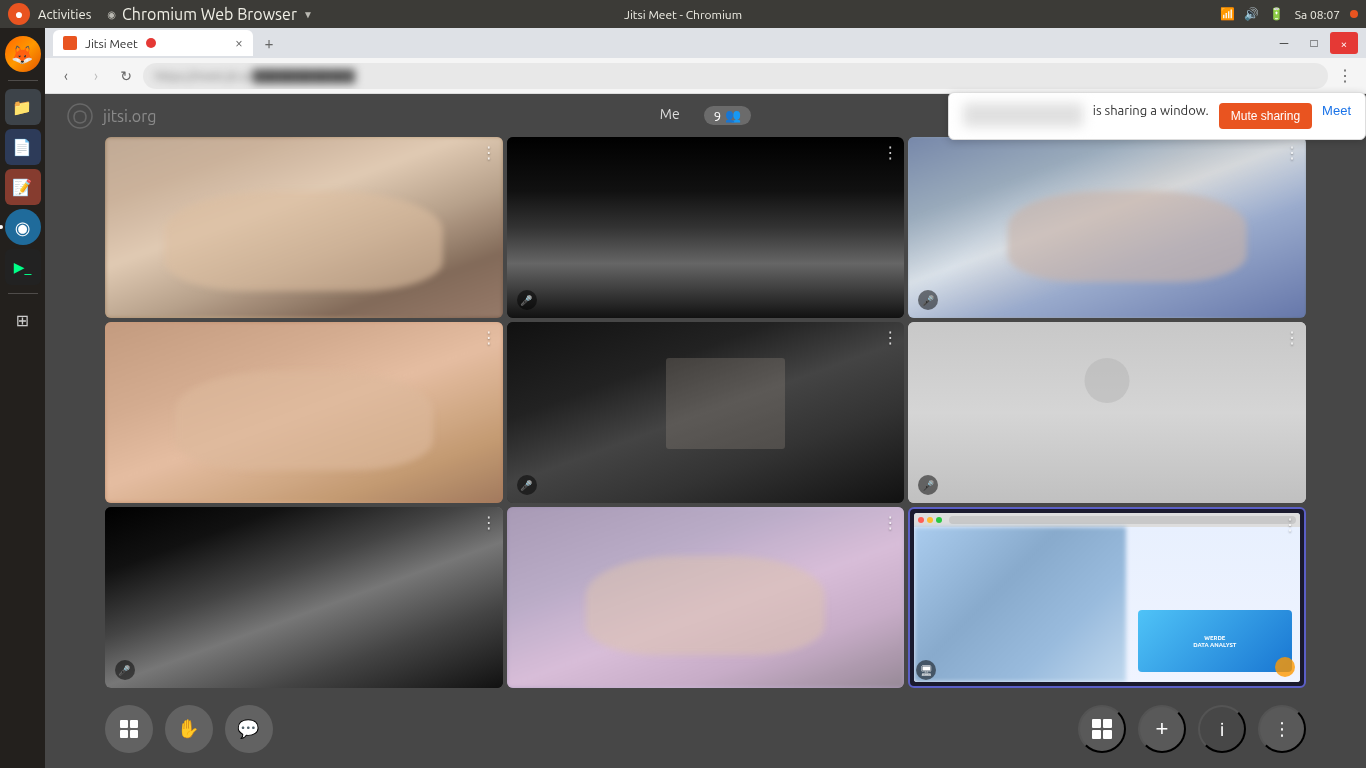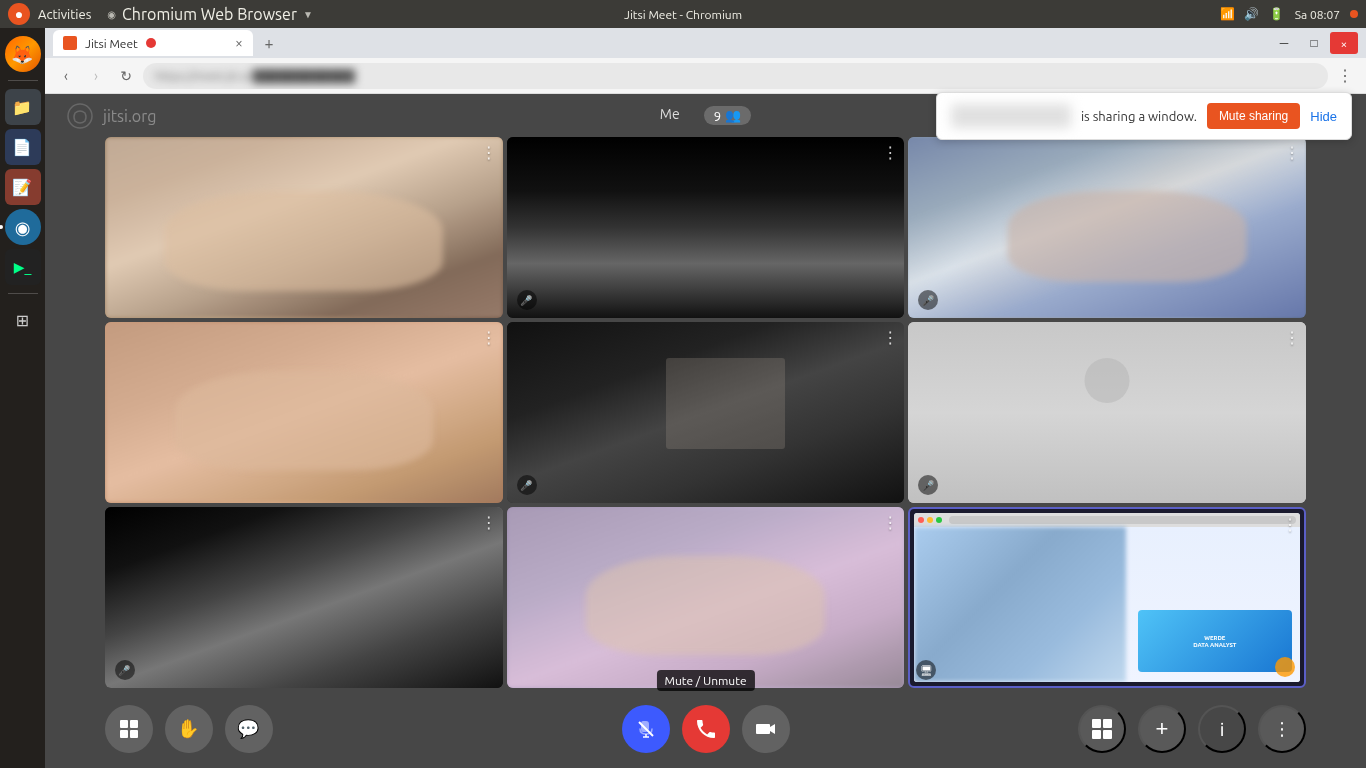--- a/index.html
+++ b/index.html
@@ -170,27 +170,27 @@
       filter: blur(4px);
     }
     .toolbar-menu {
       font-size: 16px; color: #666;
     }
 
     
     .sharing-banner {
       position: absolute;
       top: 64px;
-      right: 14px;
+      right: 0;
       background: white;
       border: 1px solid #ddd;
       border-radius: 6px;
       padding: 10px 14px;
       display: flex;
-      align-items: center;
+      align-items: flex-start;
       gap: 10px;
       font-size: 13px;
       color: #333;
       box-shadow: 0 2px 8px rgba(0,0,0,0.2);
       z-index: 100;
     }
     .sharing-preview {
       width: 120px;
       height: 24px;
       background: #e0e0e0;
@@ -595,21 +595,21 @@
     <div class="address-bar">
       <span class="address-text">https://meet.jit.si/████████████</span>
     </div>
     <div class="toolbar-btn toolbar-menu">⋮</div>
   </div>
 
   <div class="sharing-banner">
     <div class="sharing-preview" style="filter:blur(6px);"></div>
     <span>is sharing a window.</span>
     <button class="stop-sharing-btn">Mute sharing</button>
-    <button class="hide-btn">Hide</button>
+    <button class="hide-btn">Meet</button>
   </div>
 
   <div class="jitsi-app">
 
     <div class="jitsi-header">
       <div class="jitsi-logo">
         <svg width="30" height="30" viewBox="0 0 30 30">
           <circle cx="15" cy="15" r="12" fill="none" stroke="#888" stroke-width="1.5"></circle>
           <path d="M10 12 Q15 8 20 12 Q22 16 20 20 Q15 24 10 20 Q8 16 10 12Z" fill="none" stroke="#888" stroke-width="1.5"></path>
         </svg>
@@ -733,43 +733,20 @@
             <rect x="1" y="1" width="8" height="8" rx="1" fill="white"></rect>
             <rect x="11" y="1" width="8" height="8" rx="1" fill="white"></rect>
             <rect x="1" y="11" width="8" height="8" rx="1" fill="white"></rect>
             <rect x="11" y="11" width="8" height="8" rx="1" fill="white"></rect>
           </svg>
         </button>
         <button class="ctrl-btn light">✋</button>
         <button class="ctrl-btn light">💬</button>
       </div>
 
-      <div style="display:flex;gap:12px;align-items:center;position:relative;">
-        <div class="mute-tooltip">Mute / Unmute</div>
-        <button class="ctrl-btn muted">
-          <svg width="20" height="20" viewBox="0 0 20 20">
-            <path d="M10 2 L7 2 Q5 2 5 5 L5 10 Q5 13 7 13 L10 13 Q12 13 13 10 L13 5 Q13 2 10 2Z" fill="white" opacity="0.5"></path>
-            <line x1="3" y1="3" x2="17" y2="17" stroke="white" stroke-width="2"></line>
-            <path d="M4 10 Q4 15 10 15 Q16 15 16 10" fill="none" stroke="white" stroke-width="1.5" stroke-linecap="round" opacity="0.5"></path>
-            <line x1="10" y1="15" x2="10" y2="18" stroke="white" stroke-width="1.5"></line>
-            <line x1="7" y1="18" x2="13" y2="18" stroke="white" stroke-width="1.5"></line>
-          </svg>
-        </button>
-        <button class="ctrl-btn hangup">
-          <svg width="24" height="24" viewBox="0 0 24 24">
-            <path d="M6.6 10.8c1.4 2.8 3.8 5.1 6.6 6.6l2.2-2.2c.3-.3.7-.4 1-.2 1.1.4 2.3.6 3.6.6.6 0 1 .4 1 1V20c0 .6-.4 1-1 1-9.4 0-17-7.6-17-17 0-.6.4-1 1-1h3.5c.6 0 1 .4 1 1 0 1.3.2 2.5.6 3.6.1.3 0 .7-.2 1L6.6 10.8z" fill="white"></path>
-          </svg>
-        </button>
-        <button class="ctrl-btn video">
-          <svg width="22" height="22" viewBox="0 0 22 22">
-            <path d="M2 6h12a1 1 0 0 1 1 1v8a1 1 0 0 1-1 1H2a1 1 0 0 1-1-1V7a1 1 0 0 1 1-1z" fill="white"></path>
-            <path d="M15 9l5-3v10l-5-3V9z" fill="white"></path>
-          </svg>
-        </button>
-      </div>
 
       <div class="ctrl-right">
         <button class="ctrl-icon-btn">
           <svg width="22" height="22" viewBox="0 0 22 22" fill="white">
             <rect x="1" y="1" width="9" height="9" rx="1"></rect>
             <rect x="12" y="1" width="9" height="9" rx="1"></rect>
             <rect x="1" y="12" width="9" height="9" rx="1"></rect>
             <rect x="12" y="12" width="9" height="9" rx="1"></rect>
           </svg>
         </button>

